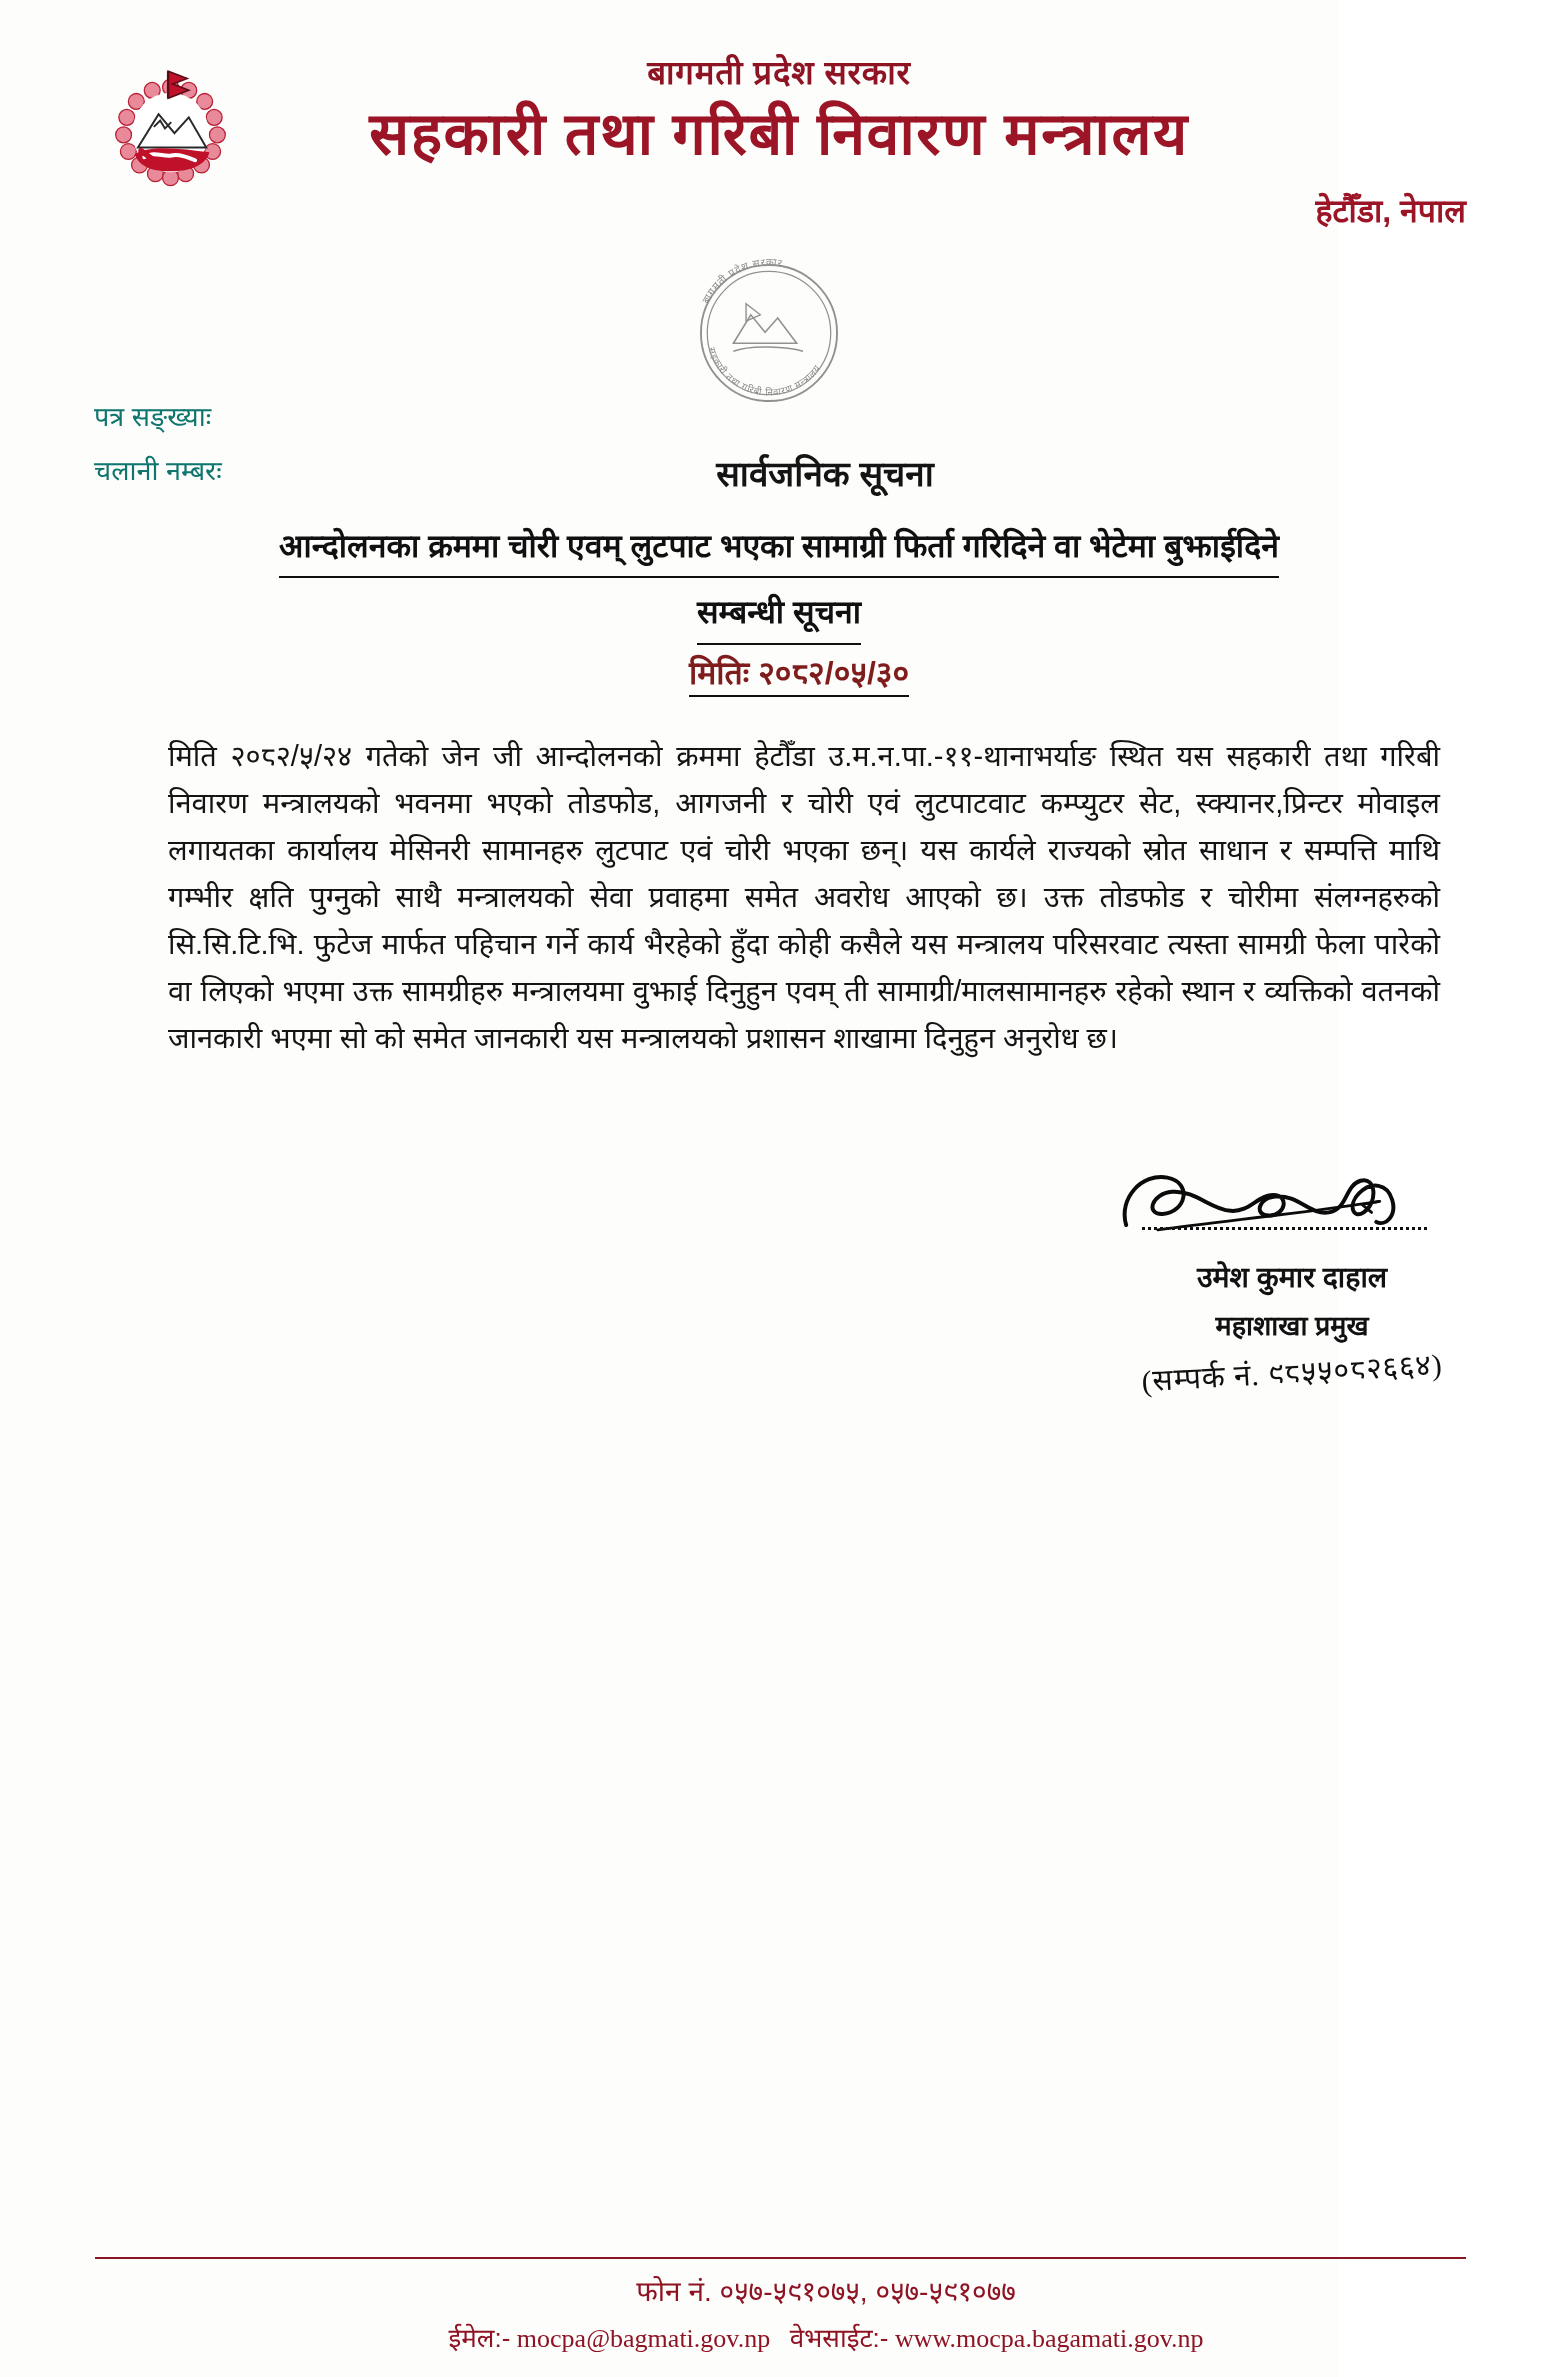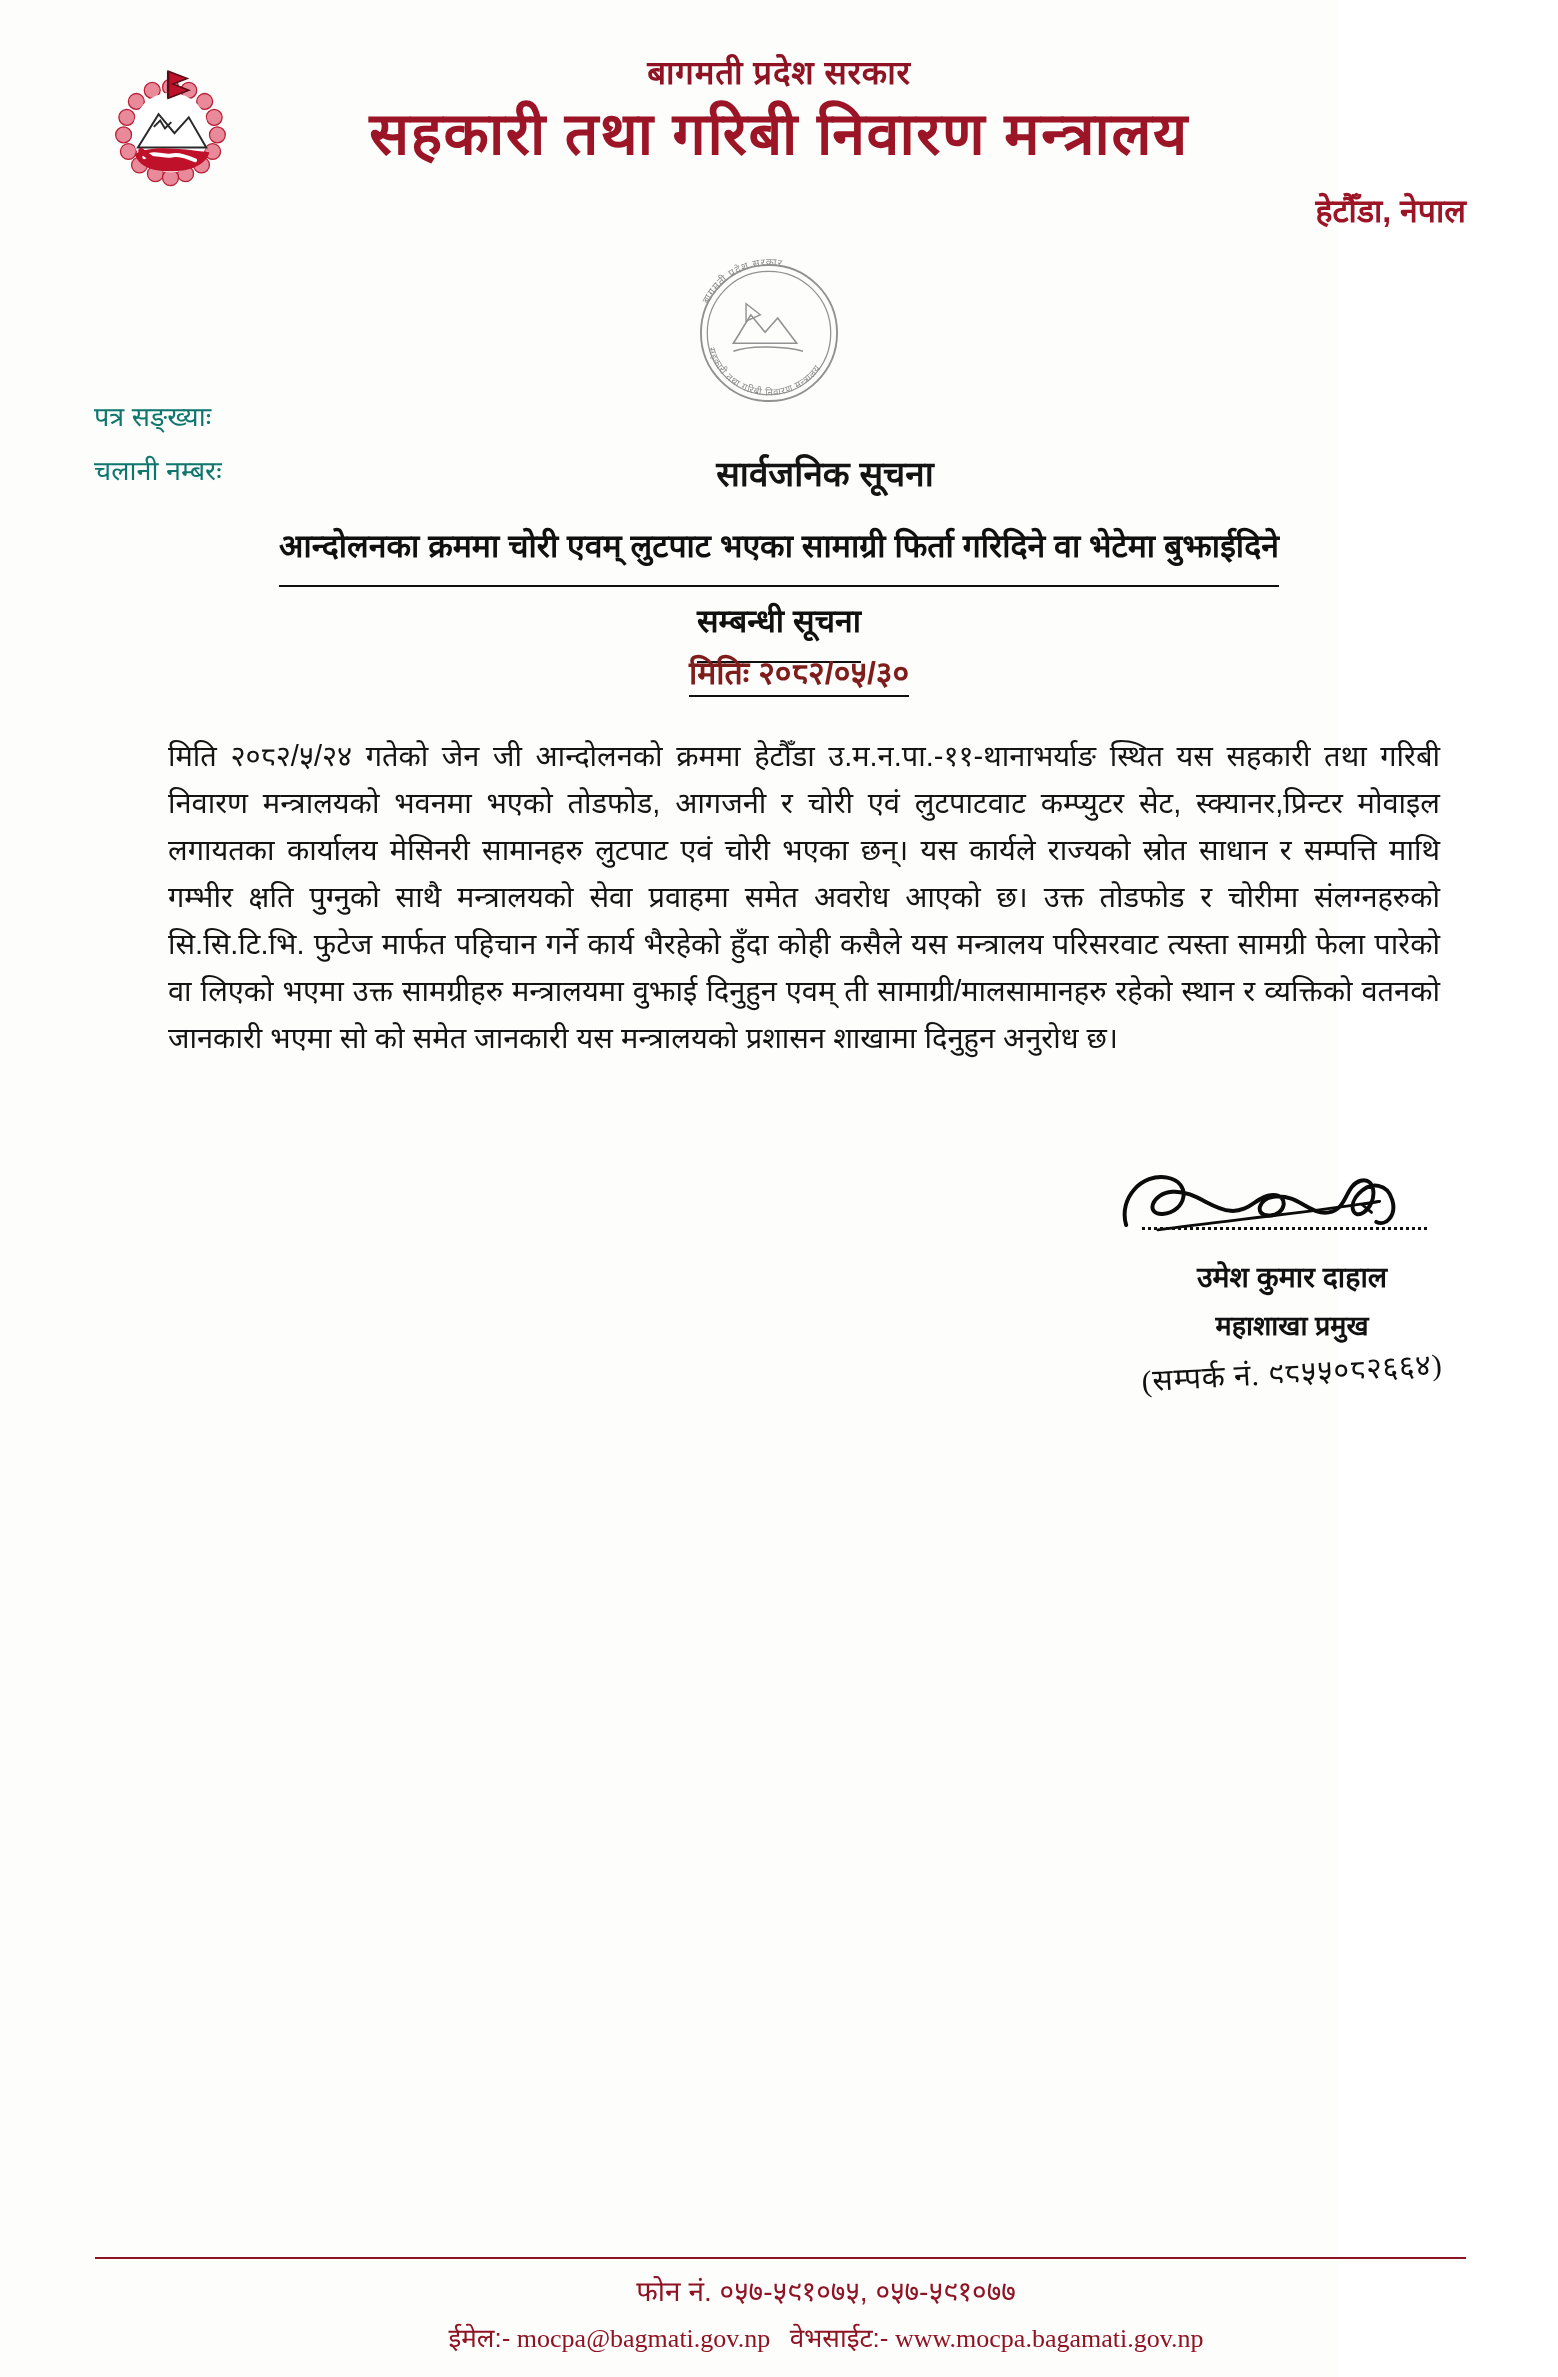--- a/index.html
+++ b/index.html
@@ -123,21 +123,21 @@
     left: 127px;
     top: 523px;
     width: 1304px;
     text-align: center;
     font-size: 32px;
     font-weight: 700;
     line-height: 1.45;
     color: #101010;
     font-family: "Liberation Sans", "DejaVu Sans", sans-serif;
   }
-  .subject .su { display: inline-block; border-bottom: 2.4px solid #101010; padding-bottom: 16px; }
+  .subject .su { display: inline-block; border-bottom: 2.4px solid #101010; padding-bottom: 7px; }
   .subject .l2 { display: block; margin-top: 11px; }
 
   .date-line {
     position: absolute;
     left: 0;
     top: 650px;
     width: 1558px;
     text-align: center;
     font-size: 32px;
     font-weight: 700;

